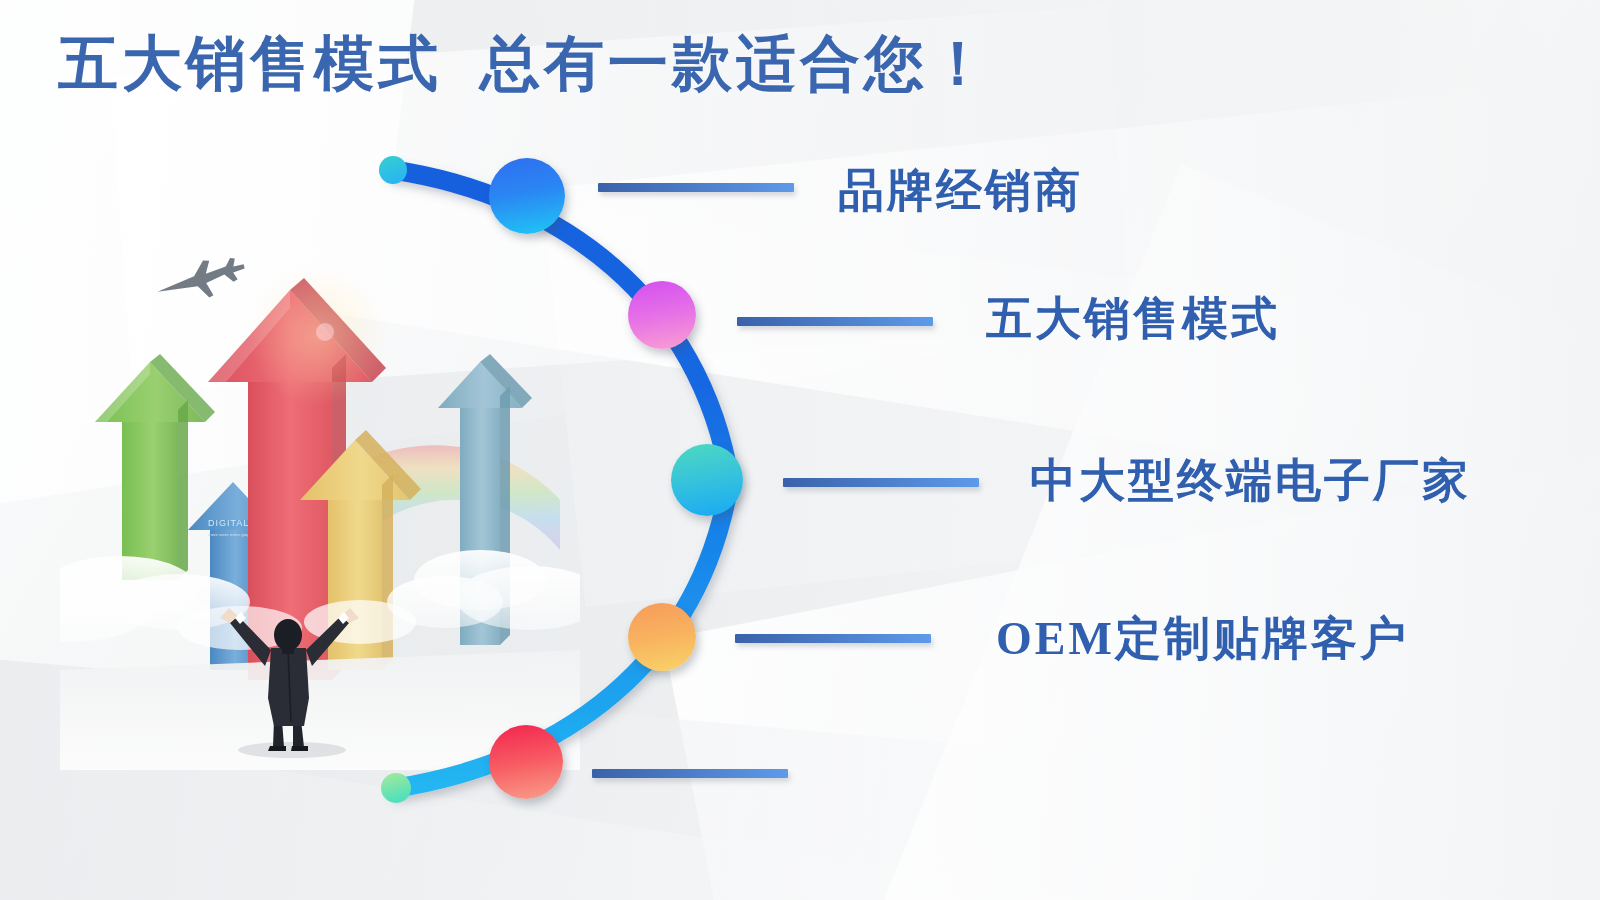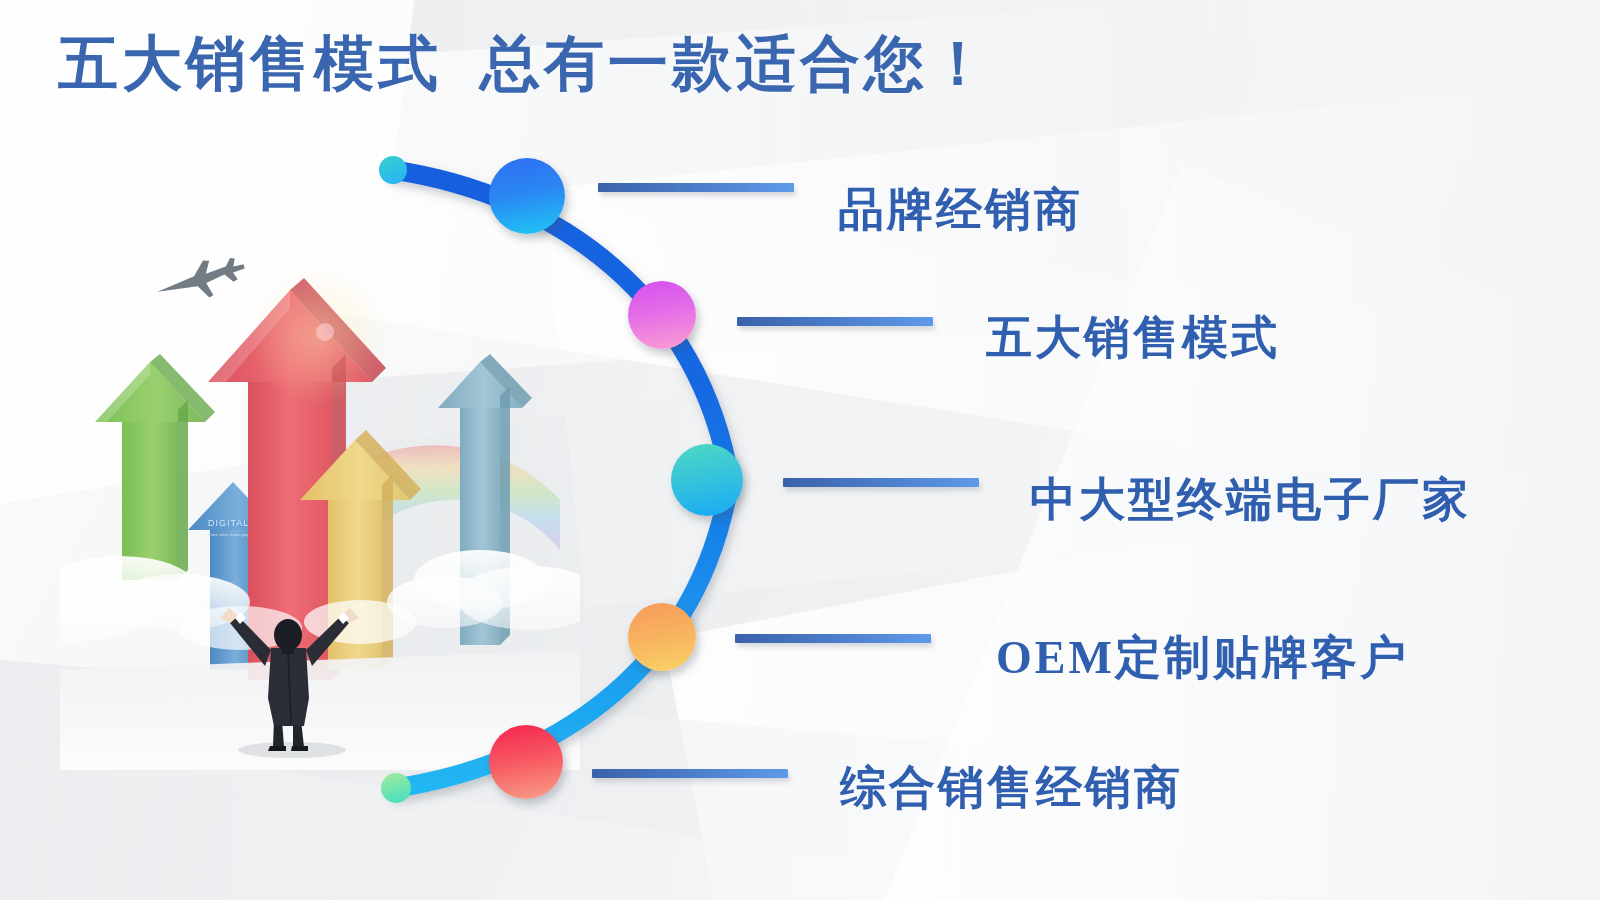--- a/index.html
+++ b/index.html
@@ -116,21 +116,20 @@
 
   
   .label {
     position: absolute;
     font-size: 46px;
     font-weight: bold;
     color: #2f5fae;
     letter-spacing: 3px;
     white-space: nowrap;
     text-shadow: 0 1px 0 rgba(255,255,255,.55);
-    margin-top: 19px;
   }
 </style>
 </head>
 <body>
 
 <div id="stage">
 
   <div class="bg-base"></div>
   <div class="facet f1"></div>
   <div class="facet f2"></div>
@@ -310,15 +309,14 @@
   <div class="bar" style="left:598px;top:183px;width:196px;"></div>
   <div class="bar" style="left:737px;top:317px;width:196px;"></div>
   <div class="bar" style="left:783px;top:478px;width:196px;"></div>
   <div class="bar" style="left:735px;top:634px;width:196px;"></div>
   <div class="bar" style="left:592px;top:769px;width:196px;"></div>
 
   <div class="label" style="left:838px;top:160px;">品牌经销商</div>
   <div class="label" style="left:986px;top:288px;">五大销售模式</div>
   <div class="label" style="left:996px;top:608px;">OEM定制贴牌客户</div>
   <div class="label" style="left:1030px;top:450px;">中大型终端电子厂家</div>
-  <div class="label" style="left:840px;top:738px;">综合销售经销商</div>
 
 </div>
 
 </body></html>

